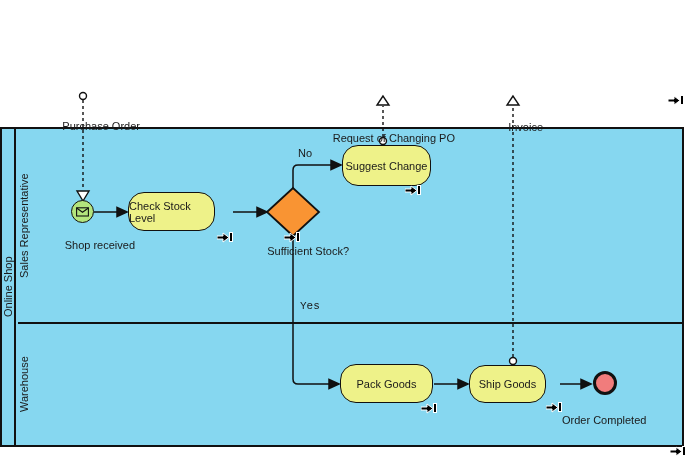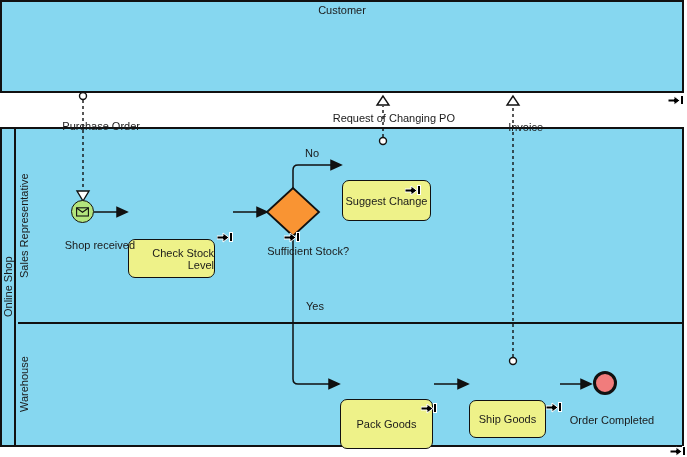--- a/index.html
+++ b/index.html
@@ -16,54 +16,51 @@
   .pool-title-h{position:absolute;left:0;top:2px;width:100%;text-align:center;}
   .vtext{writing-mode:vertical-rl;transform:rotate(180deg);text-align:center;}
   .pool-head{position:absolute;left:0;top:0;width:14px;height:316px;border-right:2px solid var(--line);}
   .pool-head .vtext{position:absolute;left:0;top:0;width:14px;height:100%;}
   .lane-label{position:absolute;left:16px;width:15px;}
   .lane-sales{top:0;height:193px;}
   .lane-warehouse{top:195px;height:121px;}
   .lane-label .vtext{position:absolute;left:0;top:0;width:15px;height:100%;}
   .lane-divider{position:absolute;left:16px;top:193px;right:0;height:2px;background:var(--line);}
   svg.overlay{position:absolute;left:0;top:0;width:687px;height:457px;}
-  .task{position:absolute;background:var(--task-fill);border:1.6px solid var(--line);border-radius:7px;
-        display:flex;align-items:center;justify-content:center;text-align:right;margin-top:35px;}
-  .task-check{left:128px;top:204px;width:87px;height:39px;}
+  .task{position:absolute;background:var(--task-fill);border:1.6px solid var(--line);border-radius:16px;
+        display:flex;align-items:center;justify-content:center;text-align:left;}
+  .task-check{left:128px;top:192px;width:87px;height:39px;}
   .task-suggest{left:342px;top:145px;width:89px;height:41px;}
-  .task-pack{left:340px;top:364px;width:93px;height:50px;}
+  .task-pack{left:340px;top:364px;width:93px;height:39px;}
   .task-ship{left:469px;top:365px;width:77px;height:38px;}
   .event{position:absolute;border-radius:50%;}
   .event-start{left:71px;top:200px;width:23px;height:23px;background:var(--start-event-fill);
                border:1.8px solid var(--line);display:flex;align-items:center;justify-content:center;}
   .event-end{left:593px;top:371px;width:24px;height:24px;background:var(--end-event-fill);
              border:3px solid var(--line);}
-  .lbl{position:absolute;white-space:nowrap;text-align:center;}
+  .lbl{position:absolute;white-space:nowrap;}
   .lbl-c{text-align:right;margin-top:12px;}
   .lbl-purchase{left:30px;top:108px;width:110px;}
-  .lbl-request{left:315px;top:100px;width:140px;}
+  .lbl-request{left:315px;top:120px;width:140px;}
   .lbl-invoice{left:483px;top:109px;width:60px;}
   .lbl-order-received{left:31px;top:227px;width:104px;}
   .lbl-sufficient{left:237px;top:233px;width:112px;}
   .lbl-order-completed{left:562px;top:399px;width:100px;margin-top:15px;}
   .lbl-no{left:298px;top:147px;width:28px;}
-  .lbl-yes{left:300px;top:300px;width:30px;}
+  .lbl-yes{left:300px;top:300px;width:30px;font-family:Liberation Mono, monospace;}
   .jump-icon{position:absolute;width:16px;height:13px;}
   .ji-1{left:668px;top:94px;}  .ji-2{left:217px;top:231px;} .ji-3{left:405px;top:184px;}
   .ji-4{left:284px;top:231px;} .ji-5{left:421px;top:402px;} .ji-6{left:546px;top:401px;}
   .ji-7{left:670px;top:445px;}
 </style>
 </head>
 <body>
 
 <div class="canvas">
 
-  <div class="pool pool-customer">
-    <div class="pool-title-h">Customer</div>
-  </div>
 
   <div class="pool pool-shop">
     <div class="pool-head">
       <div class="vtext">Online Shop</div>
     </div>
     <div class="lane-label lane-sales">
       <div class="vtext">Sales Representative</div>
     </div>
     <div class="lane-divider"></div>
     <div class="lane-label lane-warehouse">

